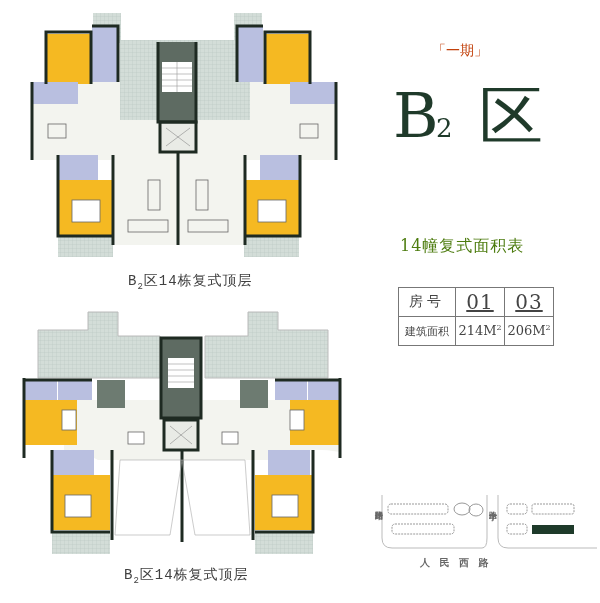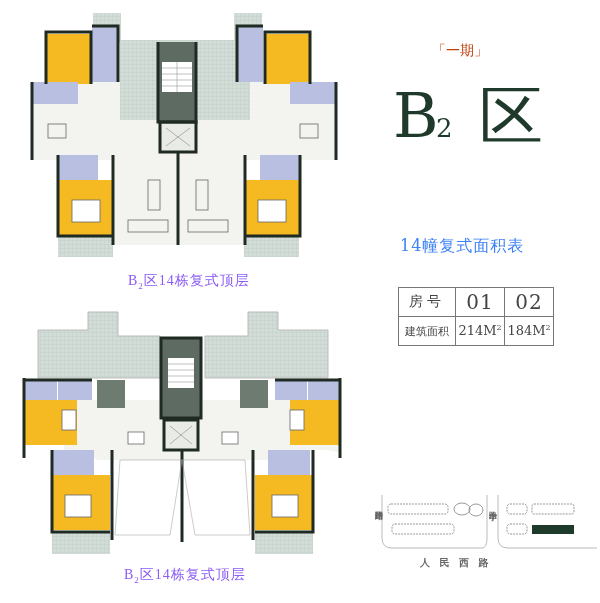--- a/index.html
+++ b/index.html
@@ -1,32 +1,32 @@
 <!DOCTYPE html>
 <html><head>
 <meta charset="utf-8">
 <style>
   html,body{margin:0;padding:0;background:#fff;}
   body{width:600px;height:603px;position:relative;overflow:hidden;font-family:"DejaVu Serif",serif;color:#333;}
   .abs{position:absolute;}
   svg{display:block;}
-  .caption{position:absolute;font-family:Liberation Serif, serif;font-size:14px;color:#8b5cf6;letter-spacing:1px;}
+  .caption{position:absolute;font-family:Liberation Mono, monospace;font-size:14px;color:#404040;letter-spacing:1px;}
   .caption sub{font-size:9px;}
   .phase{position:absolute;left:432px;top:42px;font-size:14px;color:#c2410c;font-family:"DejaVu Sans",sans-serif;}
   .bigtitle{position:absolute;left:393px;top:76px;width:180px;height:80px;}
   .bigB{position:absolute;left:0;top:0;font-family:"DejaVu Serif",serif;font-size:62px;color:#1f3a2a;line-height:80px;}
   .bigSub{position:absolute;left:43px;top:32px;font-size:26px;color:#1f3a2a;font-family:"DejaVu Serif",serif;line-height:40px;}
   .bigQu{position:absolute;left:86px;top:0;font-size:64px;color:#1f3a2a;font-family:"DejaVu Serif",serif;line-height:80px;}
-  .tabtitle{position:absolute;left:400px;top:236px;font-size:16px;color:#3b82f6;letter-spacing:1px;font-family:"DejaVu Serif",serif;}
+  .tabtitle{position:absolute;left:400px;top:236px;font-size:16px;color:#4d7c0f;letter-spacing:1px;font-family:"DejaVu Serif",serif;}
   table.area{position:absolute;left:398px;top:287px;border-collapse:collapse;font-family:"DejaVu Serif",serif;color:#444;}
   table.area td{border:1.5px solid #777;text-align:center;height:28px;padding:0 2px;}
   table.area td.hd{width:52px;font-size:14px;letter-spacing:4px;}
   table.area td.hd.small{font-size:11px;letter-spacing:0;}
   table.area td.v{width:44px;}
-  table.area td.num{font-size:20px;letter-spacing:1px;}
+  table.area td.num{font-size:20px;letter-spacing:1px;text-decoration:underline;}
   table.area td.typ{font-size:9px;}
   table.area td.ar{font-size:13px;margin-top:16px;}
   table.area sup{font-size:8px;}
   .road{position:absolute;font-size:8px;color:#666;font-family:"DejaVu Sans",sans-serif;font-weight:bold;}
 </style>
 </head>
 <body>
 
 <svg class="abs" style="left:0;top:0" width="370" height="262" viewBox="0 0 370 262">
   <defs>
@@ -181,26 +181,26 @@
   <span class="bigSub">2</span>
   <span class="bigQu">区</span>
 </div>
 
 <div class="tabtitle">14幢复式面积表</div>
 <table class="area">
   <tbody>
       <tr>
     <td class="hd">房号</td>
     <td class="v num">01</td>
-    <td class="v num">02</td>
+    <td class="v num">03</td>
   </tr>
   <tr>
     <td class="hd small">建筑面积</td>
     <td class="v ar"><span>214M</span><sup>2</sup></td>
-    <td class="v ar"><span>184M</span><sup>2</sup></td>
+    <td class="v ar"><span>206M</span><sup>2</sup></td>
   </tr>
 </tbody>
   </table>
 
 <svg class="abs" style="left:372px;top:490px" width="228" height="70" viewBox="0 0 228 70">
   <path d="M10,5 L10,48 Q10,58 20,58 L110,58 Q115,58 115,48 L115,5" fill="none" stroke="#bbb" stroke-width="1"></path>
   <path d="M126,5 L126,48 Q126,58 136,58 L225,58" fill="none" stroke="#bbb" stroke-width="1"></path>
   <line x1="0" y1="82" x2="228" y2="82" stroke="#ddd"></line>
   <g fill="none" stroke="#999" stroke-width="1" stroke-dasharray="2,1">
     <rect x="16" y="14" width="60" height="10" rx="3"></rect>

